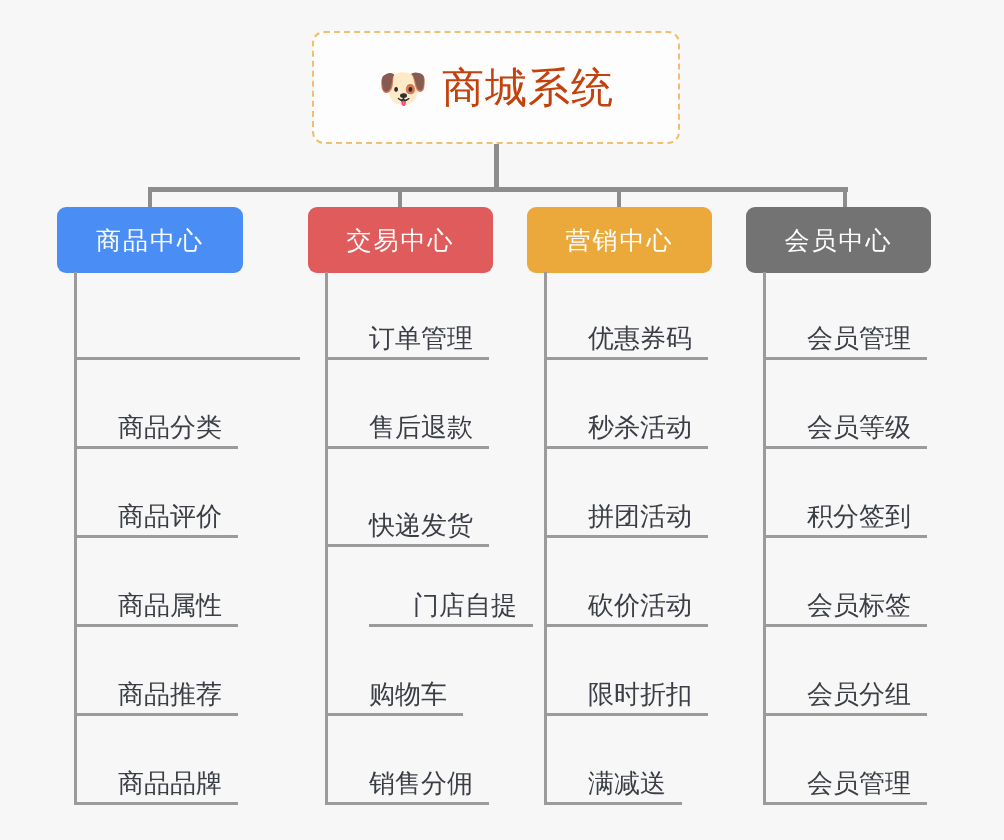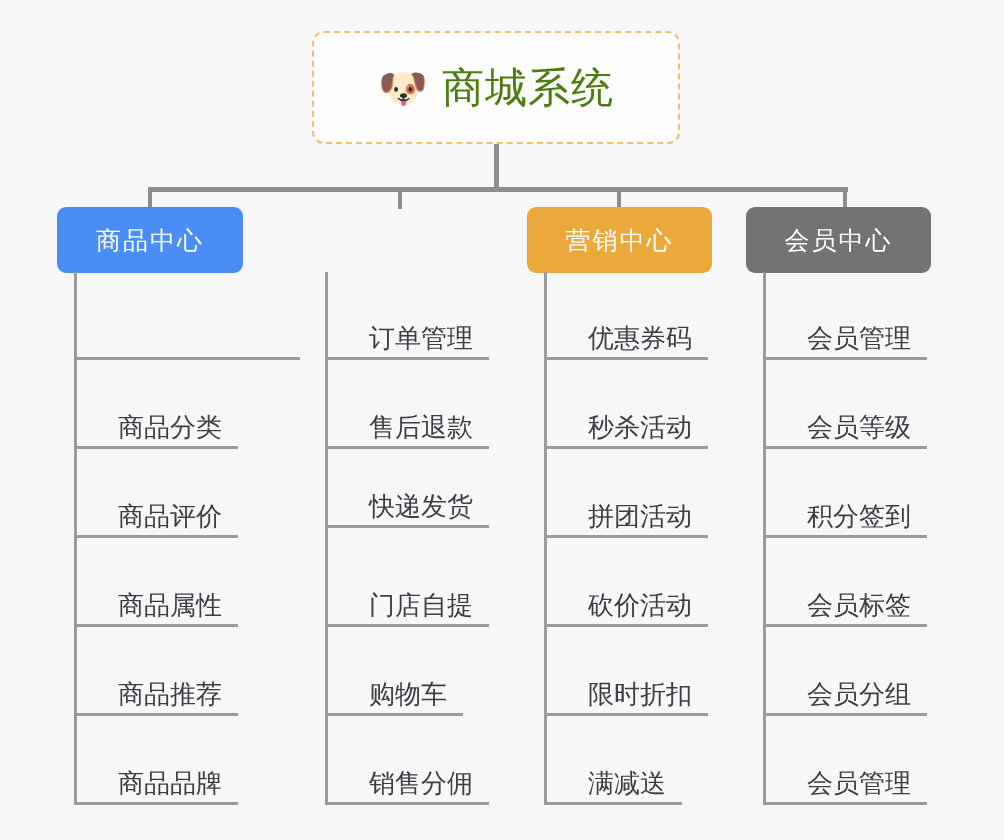--- a/index.html
+++ b/index.html
@@ -108,33 +108,36 @@
     line-height: 1.1;
   }
 </style>
 </head>
 <body style="background: rgb(247, 247, 247);">
 
 <div id="canvas">
 
   <div class="root-node" style="background: rgb(253, 253, 253); border-color: rgb(240, 192, 112);">
     <span class="root-emoji">🐶</span>
-    <span class="root-title" style="color: #4d7c0f;">商城系统</span>
+    <span class="root-title" style="color: #c2410c;">商城系统</span>
   </div>
 
   <div class="conn conn-v" style="left: 494px; top: 144px; width: 5px; height: 47px; background: rgb(141, 141, 141);"></div>
   <div class="conn conn-h" style="left: 148px; top: 187px; width: 700px; height: 5px; background: rgb(141, 141, 141);"></div>
   <div class="conn conn-v" style="left: 148px; top: 187px; height: 22px; background: rgb(141, 141, 141);"></div>
   <div class="conn conn-v" style="left: 398px; top: 187px; height: 22px; background: rgb(141, 141, 141);"></div>
   <div class="conn conn-v" style="left: 617px; top: 187px; height: 22px; background: rgb(141, 141, 141);"></div>
   <div class="conn conn-v" style="left: 843px; top: 187px; height: 22px; background: rgb(141, 141, 141);"></div>
 
   <div class="branch-header" style="left: 57px; top: 207px; width: 186px; background: rgb(74, 142, 245);">
     <span>商品中心</span>
   </div>
+  <div class="branch-header" style="left: 308px; top: 207px; width: 185px; background: rgb(224, 91, 91);">
+    <span>交易中心</span>
+  </div>
   <div class="branch-header" style="left: 527px; top: 207px; width: 185px; background: rgb(234, 169, 58);">
     <span>营销中心</span>
   </div>
   <div class="branch-header" style="left: 746px; top: 207px; width: 185px; background: #737373;">
     <span>会员中心</span>
   </div>
 
   <div class="leaf-col" style="left:74px;">
       <div class="trunk" style="height: 533px; background: rgb(155, 155, 155);"></div>
       <div class="leaf-item" style="top: -1px; width: 226px;">
@@ -164,25 +167,25 @@
   <div class="leaf-col" style="left:325px;">
       <div class="trunk" style="height: 533px; background: rgb(155, 155, 155);"></div>
       <div class="leaf-item" style="top: -1px; width: 164px;">
         <span class="leaf-label">订单管理</span>
         <div class="leaf-underline" style="width: 164px;"></div>
       </div>
       <div class="leaf-item" style="top: 88px; width: 164px;">
         <span class="leaf-label">售后退款</span>
         <div class="leaf-underline" style="width: 164px;"></div>
       </div>
-      <div class="leaf-item" style="top: 167px; width: 164px; padding-left: 16px;">
+      <div class="leaf-item" style="top: 186px; width: 164px; padding-left: 16px;">
         <span class="leaf-label">快递发货</span>
         <div class="leaf-underline" style="width: 164px;"></div>
       </div>
-      <div class="leaf-item" style="top: 266px; width: 164px;">
+      <div class="leaf-item" style="top: 266px; width: 164px; margin-left: 44px;">
         <span class="leaf-label">门店自提</span>
         <div class="leaf-underline" style="width: 164px;"></div>
       </div>
       <div class="leaf-item" style="top: 355px; width: 138px;">
         <span class="leaf-label">购物车</span>
         <div class="leaf-underline" style="width: 138px;"></div>
       </div>
       <div class="leaf-item" style="top: 444px; width: 164px;">
         <span class="leaf-label">销售分佣</span>
         <div class="leaf-underline" style="width: 164px;"></div>

